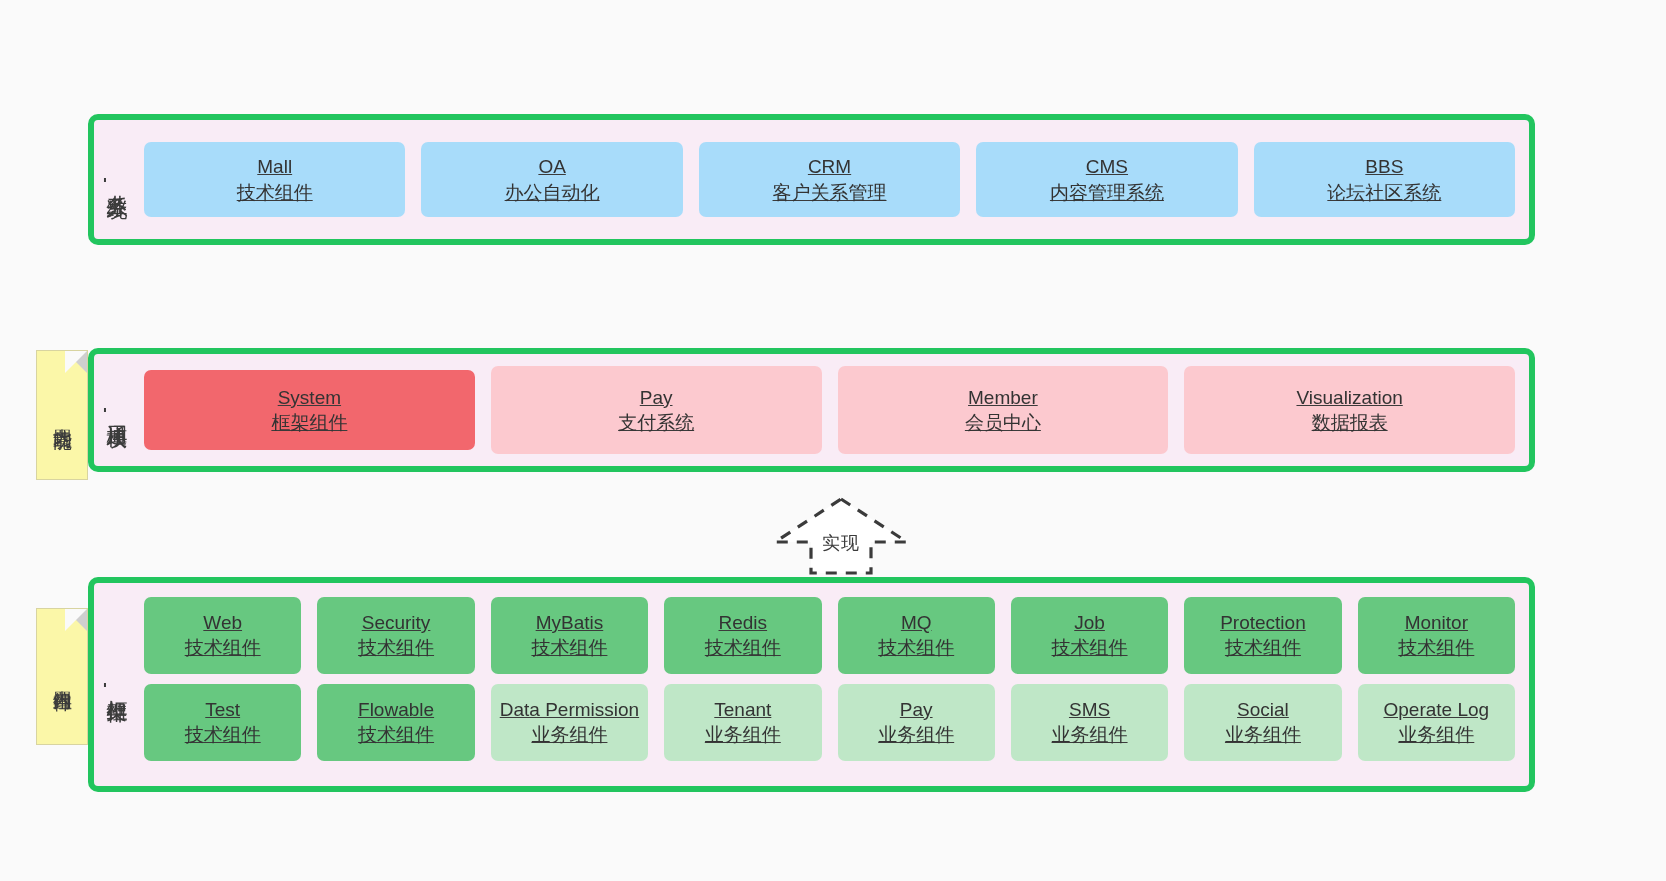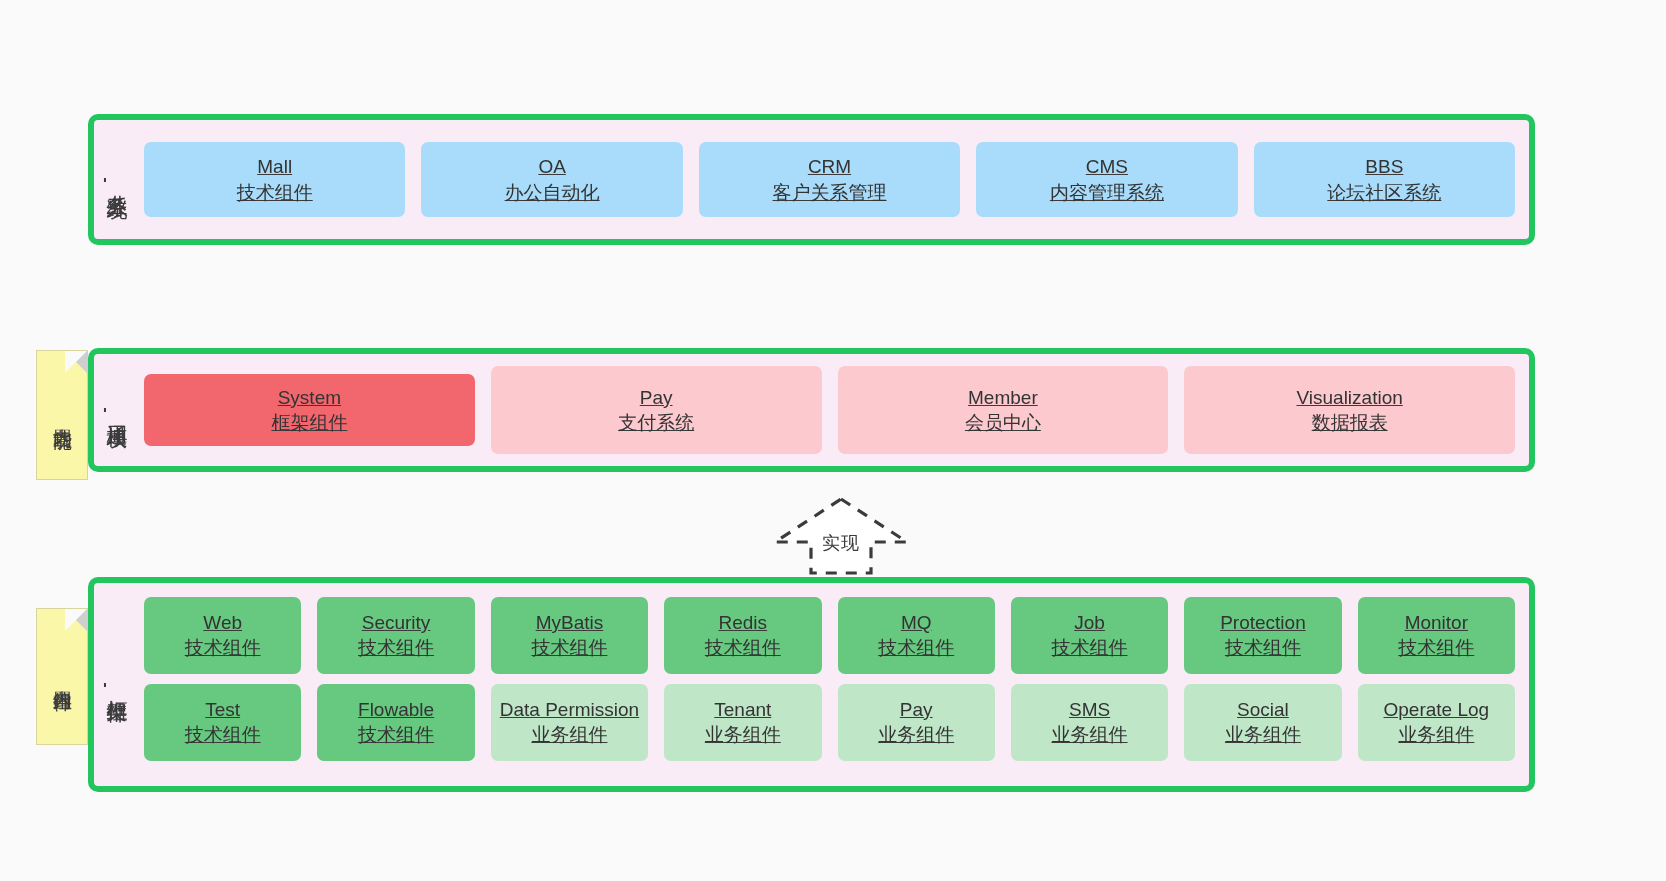--- a/index.html
+++ b/index.html
@@ -79,21 +79,21 @@
     font-size: 19px;
     line-height: 1.32;
     color: #333;
     padding: 6px 4px;
   }
   .box .en { white-space: nowrap; }
   .box .cn { white-space: nowrap; }
   .box.wrap-en .en { white-space: normal; }
 
   .biz-box   { background: #a8dcfa; height: 75px; }
-  .mod-solid { background: #f2676d; height: 72px; }
+  .mod-solid { background: #f2676d; height: 80px; }
   .mod-light { background: #fcc9cf; height: 88px; }
   .fw-solid  { background: #67c880; height: 77px; }
   .fw-light  { background: #bfe7c7; height: 77px; }
 
   
   .note {
     position: absolute;
     box-sizing: border-box;
     background: #fbf7a8;
     border: 1px solid #d8d4a0;

